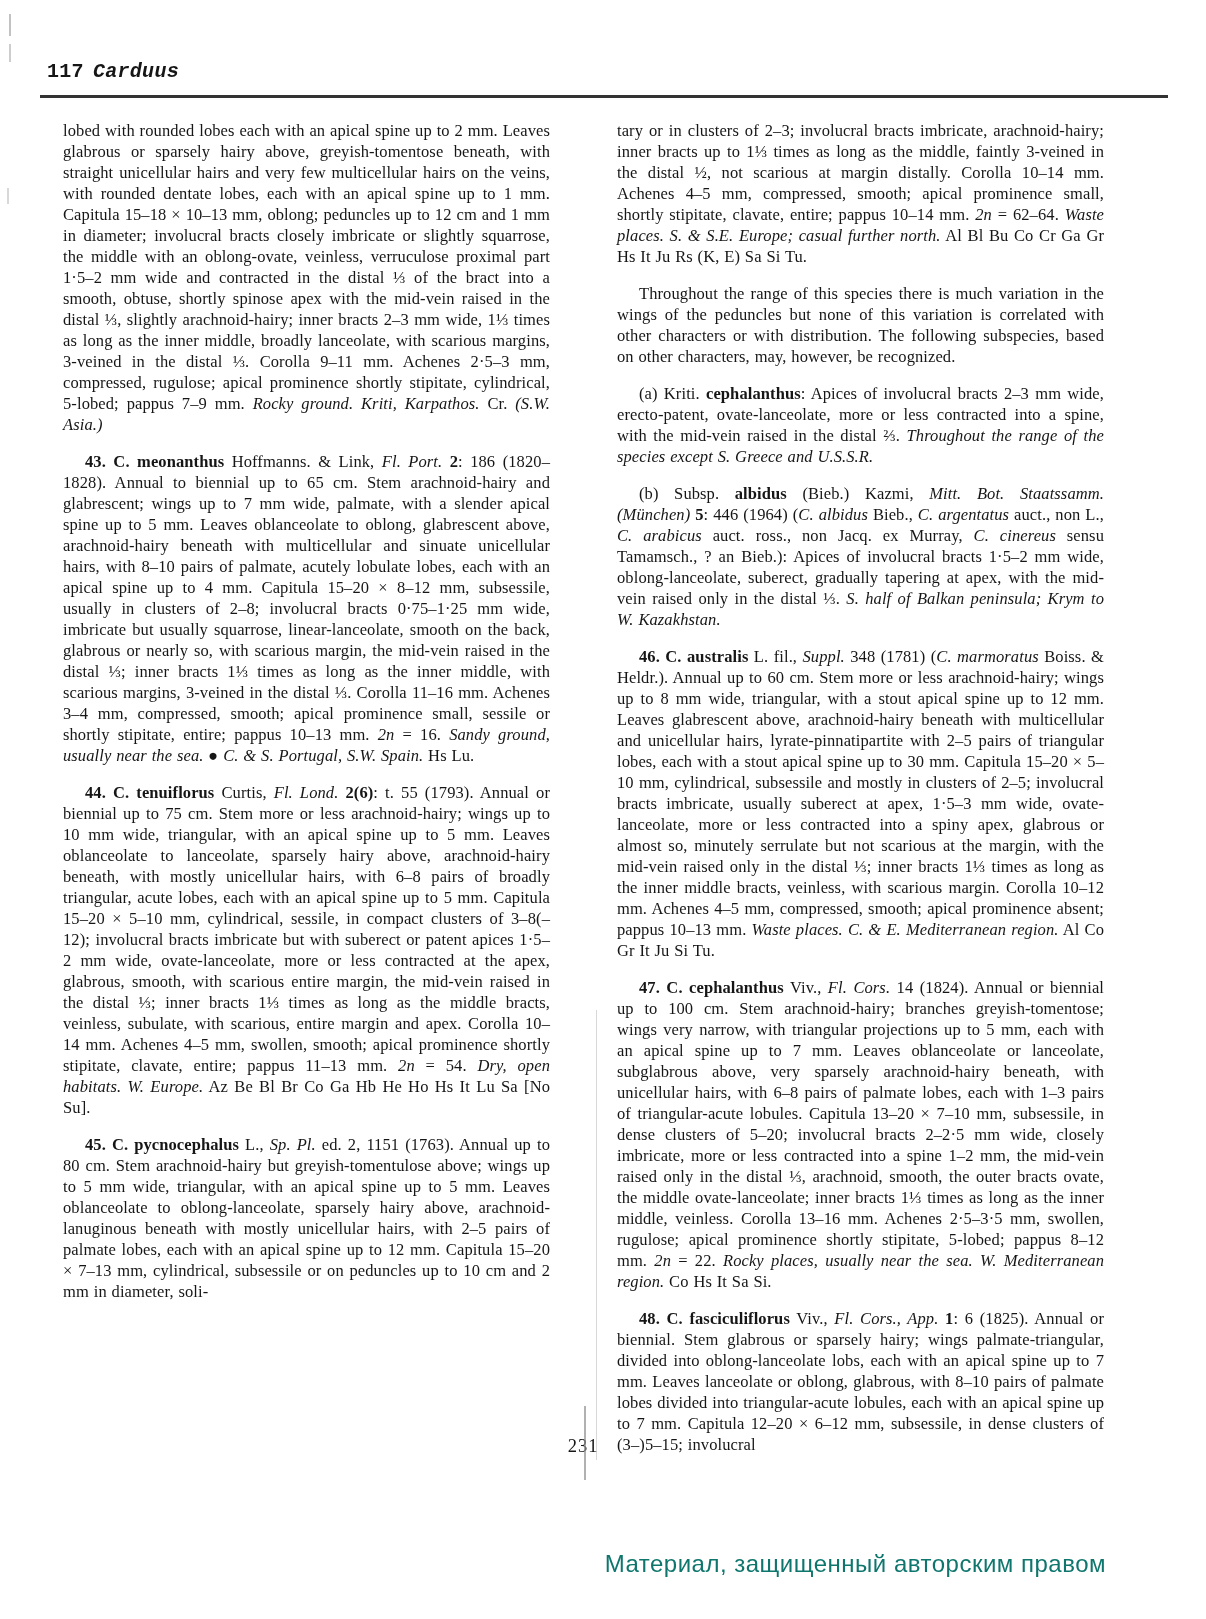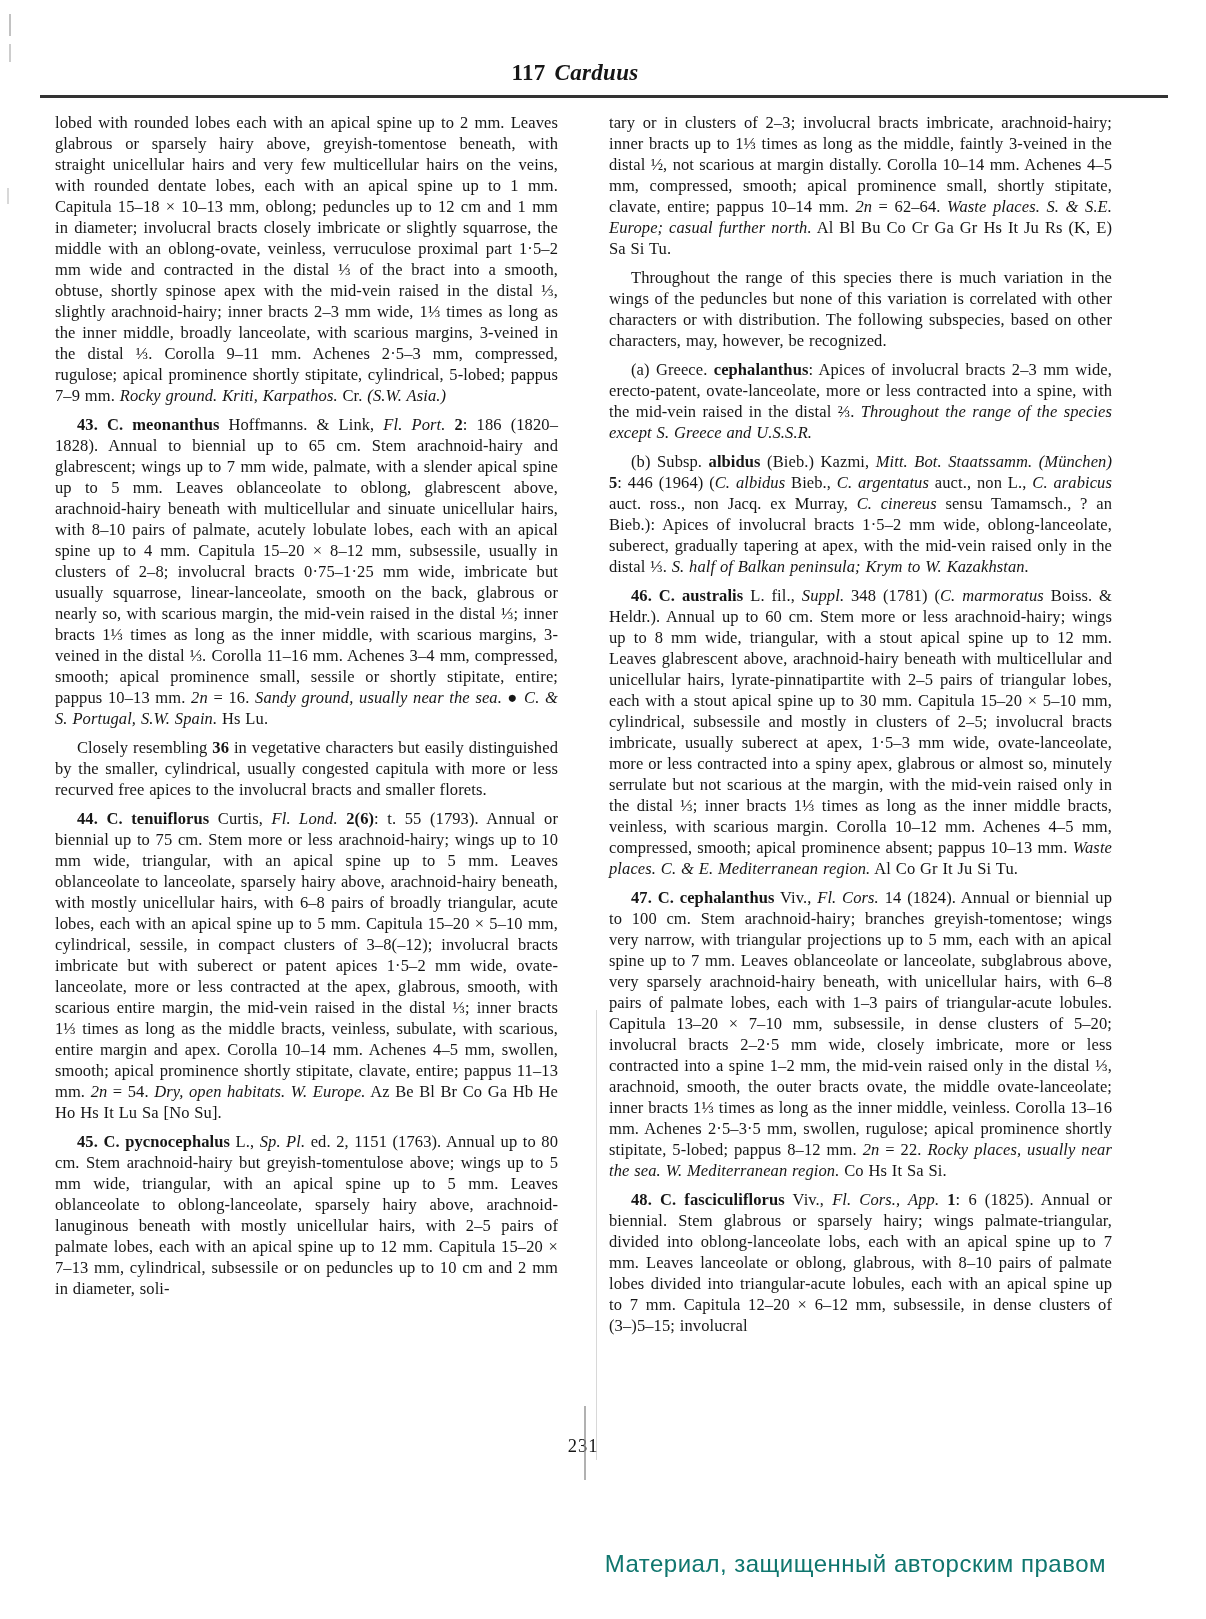--- a/index.html
+++ b/index.html
@@ -5,39 +5,40 @@
   html,body { margin:0; padding:0; }
   body {
     width:1206px; height:1619px; position:relative;
     background:#ffffff; color:#161616;
     font-family:"Liberation Serif", serif;
     overflow:hidden;
   }
   
   .running-head {
     position:absolute; top:60px; left:47px; right:103px;
-    text-align:center; font-size:23px; font-weight:bold;
+    text-align:left; font-size:20px; font-weight:bold;
     letter-spacing:0.3px;
+    font-family:Liberation Mono, monospace;
   }
   .rh-title { font-style:italic; margin-left:9px; }
   .header-rule {
     position:absolute; top:95px; left:40px; width:1128px; height:3px;
     background:#222; opacity:0.92;
   }
   
   .columns {
     position:absolute; top:104px; left:47px; width:1073px;
     display:flex; gap:35px;
   }
   .col {
     width:519px; text-align:justify;
     font-size:16.5px; line-height:21px;
     word-spacing:0.6px; letter-spacing:0.1px;
   }
-  p.para { margin:8px; }
+  p.para { margin:16px; }
   p.para + p.para { margin-top:7px; }
   p.para.indent { text-indent:22px; }
   .b  { font-weight:bold; }
   .i  { font-style:italic; }
   
   .page-num {
     position:absolute; top:1436px; left:0; width:1206px;
     text-align:center; font-size:18.5px; letter-spacing:1px;
     transform:translateX(-20px);
   }
@@ -55,28 +56,27 @@
 
 <div class="running-head">
   <span>117</span><span class="rh-title">Carduus</span>
 </div>
 <div class="header-rule"></div>
 
 <div class="columns">
   <div class="col" id="col-left">
       <p class="para"><span>lobed with rounded lobes each with an apical spine up to 2 mm. Leaves glabrous or sparsely hairy above, greyish-tomentose beneath, with straight unicellular hairs and very few multicellular hairs on the veins, with rounded dentate lobes, each with an apical spine up to 1 mm. Capitula 15–18 × 10–13 mm, oblong; peduncles up to 12 cm and 1 mm in diameter; involucral bracts closely imbricate or slightly squarrose, the middle with an oblong-ovate, veinless, verruculose proximal part 1·5–2 mm wide and contracted in the distal ⅓ of the bract into a smooth, obtuse, shortly spinose apex with the mid-vein raised in the distal ⅓, slightly arachnoid-hairy; inner bracts 2–3 mm wide, 1⅓ times as long as the inner middle, broadly lanceolate, with scarious margins, 3-veined in the distal ⅓. Corolla 9–11 mm. Achenes 2·5–3 mm, compressed, rugulose; apical prominence shortly stipitate, cylindrical, 5-lobed; pappus 7–9 mm. </span><span class="i">Rocky ground. Kriti, Karpathos.</span><span> Cr. </span><span class="i">(S.W. Asia.)</span></p>
       <p class="para indent"><span class="b">43. C. meonanthus</span><span> Hoffmanns. &amp; Link, </span><span class="i">Fl. Port.</span><span> </span><span class="b">2</span><span>: 186 (1820–1828). Annual to biennial up to 65 cm. Stem arachnoid-hairy and glabrescent; wings up to 7 mm wide, palmate, with a slender apical spine up to 5 mm. Leaves oblanceolate to oblong, glabrescent above, arachnoid-hairy beneath with multicellular and sinuate unicellular hairs, with 8–10 pairs of palmate, acutely lobulate lobes, each with an apical spine up to 4 mm. Capitula 15–20 × 8–12 mm, subsessile, usually in clusters of 2–8; involucral bracts 0·75–1·25 mm wide, imbricate but usually squarrose, linear-lanceolate, smooth on the back, glabrous or nearly so, with scarious margin, the mid-vein raised in the distal ⅓; inner bracts 1⅓ times as long as the inner middle, with scarious margins, 3-veined in the distal ⅓. Corolla 11–16 mm. Achenes 3–4 mm, compressed, smooth; apical prominence small, sessile or shortly stipitate, entire; pappus 10–13 mm. </span><span class="i">2n</span><span> = 16. </span><span class="i">Sandy ground, usually near the sea.</span><span>  ●  </span><span class="i">C. &amp; S. Portugal, S.W. Spain.</span><span> Hs Lu.</span></p>
-      <p class="para indent"><span>Closely resembling </span><span class="b">36</span><span> in vegetative characters but easily distinguished by the smaller, cylindrical, usually congested capitula with more or less recurved free apices to the involucral bracts and smaller florets.</span></p>
       <p class="para indent"><span class="b">44. C. tenuiflorus</span><span> Curtis, </span><span class="i">Fl. Lond.</span><span> </span><span class="b">2(6)</span><span>: t. 55 (1793). Annual or biennial up to 75 cm. Stem more or less arachnoid-hairy; wings up to 10 mm wide, triangular, with an apical spine up to 5 mm. Leaves oblanceolate to lanceolate, sparsely hairy above, arachnoid-hairy beneath, with mostly unicellular hairs, with 6–8 pairs of broadly triangular, acute lobes, each with an apical spine up to 5 mm. Capitula 15–20 × 5–10 mm, cylindrical, sessile, in compact clusters of 3–8(–12); involucral bracts imbricate but with suberect or patent apices 1·5–2 mm wide, ovate-lanceolate, more or less contracted at the apex, glabrous, smooth, with scarious entire margin, the mid-vein raised in the distal ⅓; inner bracts 1⅓ times as long as the middle bracts, veinless, subulate, with scarious, entire margin and apex. Corolla 10–14 mm. Achenes 4–5 mm, swollen, smooth; apical prominence shortly stipitate, clavate, entire; pappus 11–13 mm. </span><span class="i">2n</span><span> = 54. </span><span class="i">Dry, open habitats. W. Europe.</span><span> Az Be Bl Br Co Ga Hb He Ho Hs It Lu Sa [No Su].</span></p>
       <p class="para indent"><span class="b">45. C. pycnocephalus</span><span> L., </span><span class="i">Sp. Pl.</span><span> ed. 2, 1151 (1763). Annual up to 80 cm. Stem arachnoid-hairy but greyish-tomentulose above; wings up to 5 mm wide, triangular, with an apical spine up to 5 mm. Leaves oblanceolate to oblong-lanceolate, sparsely hairy above, arachnoid-lanuginous beneath with mostly unicellular hairs, with 2–5 pairs of palmate lobes, each with an apical spine up to 12 mm. Capitula 15–20 × 7–13 mm, cylindrical, subsessile or on peduncles up to 10 cm and 2 mm in diameter, soli-</span></p>
     </div>
   <div class="col" id="col-right">
       <p class="para"><span>tary or in clusters of 2–3; involucral bracts imbricate, arachnoid-hairy; inner bracts up to 1⅓ times as long as the middle, faintly 3-veined in the distal ½, not scarious at margin distally. Corolla 10–14 mm. Achenes 4–5 mm, compressed, smooth; apical prominence small, shortly stipitate, clavate, entire; pappus 10–14 mm. </span><span class="i">2n</span><span> = 62–64. </span><span class="i">Waste places. S. &amp; S.E. Europe; casual further north.</span><span> Al Bl Bu Co Cr Ga Gr Hs It Ju Rs (K, E) Sa Si Tu.</span></p>
       <p class="para indent"><span>Throughout the range of this species there is much variation in the wings of the peduncles but none of this variation is correlated with other characters or with distribution. The following subspecies, based on other characters, may, however, be recognized.</span></p>
-      <p class="para indent"><span>(a) Greece. </span><span class="b">cephalanthus</span><span>: Apices of involucral bracts 2–3 mm wide, erecto-patent, ovate-lanceolate, more or less contracted into a spine, with the mid-vein raised in the distal ⅔. </span><span class="i">Throughout the range of the species except S. Greece and U.S.S.R.</span></p>
+      <p class="para indent"><span>(a) Kriti. </span><span class="b">cephalanthus</span><span>: Apices of involucral bracts 2–3 mm wide, erecto-patent, ovate-lanceolate, more or less contracted into a spine, with the mid-vein raised in the distal ⅔. </span><span class="i">Throughout the range of the species except S. Greece and U.S.S.R.</span></p>
       <p class="para indent"><span>(b) Subsp. </span><span class="b">albidus</span><span> (Bieb.) Kazmi, </span><span class="i">Mitt. Bot. Staatssamm. (München)</span><span> </span><span class="b">5</span><span>: 446 (1964) (</span><span class="i">C. albidus</span><span> Bieb., </span><span class="i">C. argentatus</span><span> auct., non L., </span><span class="i">C. arabicus</span><span> auct. ross., non Jacq. ex Murray, </span><span class="i">C. cinereus</span><span> sensu Tamamsch., ? an Bieb.): Apices of involucral bracts 1·5–2 mm wide, oblong-lanceolate, suberect, gradually tapering at apex, with the mid-vein raised only in the distal ⅓. </span><span class="i">S. half of Balkan peninsula; Krym to W. Kazakhstan.</span></p>
       <p class="para indent"><span class="b">46. C. australis</span><span> L. fil., </span><span class="i">Suppl.</span><span> 348 (1781) (</span><span class="i">C. marmoratus</span><span> Boiss. &amp; Heldr.). Annual up to 60 cm. Stem more or less arachnoid-hairy; wings up to 8 mm wide, triangular, with a stout apical spine up to 12 mm. Leaves glabrescent above, arachnoid-hairy beneath with multicellular and unicellular hairs, lyrate-pinnatipartite with 2–5 pairs of triangular lobes, each with a stout apical spine up to 30 mm. Capitula 15–20 × 5–10 mm, cylindrical, subsessile and mostly in clusters of 2–5; involucral bracts imbricate, usually suberect at apex, 1·5–3 mm wide, ovate-lanceolate, more or less contracted into a spiny apex, glabrous or almost so, minutely serrulate but not scarious at the margin, with the mid-vein raised only in the distal ⅓; inner bracts 1⅓ times as long as the inner middle bracts, veinless, with scarious margin. Corolla 10–12 mm. Achenes 4–5 mm, compressed, smooth; apical prominence absent; pappus 10–13 mm. </span><span class="i">Waste places. C. &amp; E. Mediterranean region.</span><span> Al Co Gr It Ju Si Tu.</span></p>
       <p class="para indent"><span class="b">47. C. cephalanthus</span><span> Viv., </span><span class="i">Fl. Cors.</span><span> 14 (1824). Annual or biennial up to 100 cm. Stem arachnoid-hairy; branches greyish-tomentose; wings very narrow, with triangular projections up to 5 mm, each with an apical spine up to 7 mm. Leaves oblanceolate or lanceolate, subglabrous above, very sparsely arachnoid-hairy beneath, with unicellular hairs, with 6–8 pairs of palmate lobes, each with 1–3 pairs of triangular-acute lobules. Capitula 13–20 × 7–10 mm, subsessile, in dense clusters of 5–20; involucral bracts 2–2·5 mm wide, closely imbricate, more or less contracted into a spine 1–2 mm, the mid-vein raised only in the distal ⅓, arachnoid, smooth, the outer bracts ovate, the middle ovate-lanceolate; inner bracts 1⅓ times as long as the inner middle, veinless. Corolla 13–16 mm. Achenes 2·5–3·5 mm, swollen, rugulose; apical prominence shortly stipitate, 5-lobed; pappus 8–12 mm. </span><span class="i">2n</span><span> = 22. </span><span class="i">Rocky places, usually near the sea. W. Mediterranean region.</span><span> Co Hs It Sa Si.</span></p>
       <p class="para indent"><span class="b">48. C. fasciculiflorus</span><span> Viv., </span><span class="i">Fl. Cors., App.</span><span> </span><span class="b">1</span><span>: 6 (1825). Annual or biennial. Stem glabrous or sparsely hairy; wings palmate-triangular, divided into oblong-lanceolate lobs, each with an apical spine up to 7 mm. Leaves lanceolate or oblong, glabrous, with 8–10 pairs of palmate lobes divided into triangular-acute lobules, each with an apical spine up to 7 mm. Capitula 12–20 × 6–12 mm, subsessile, in dense clusters of (3–)5–15; involucral</span></p>
     </div>
 </div>
 
 <div class="page-num">231</div>
 <div class="watermark">Материал, защищенный авторским правом</div>
 

